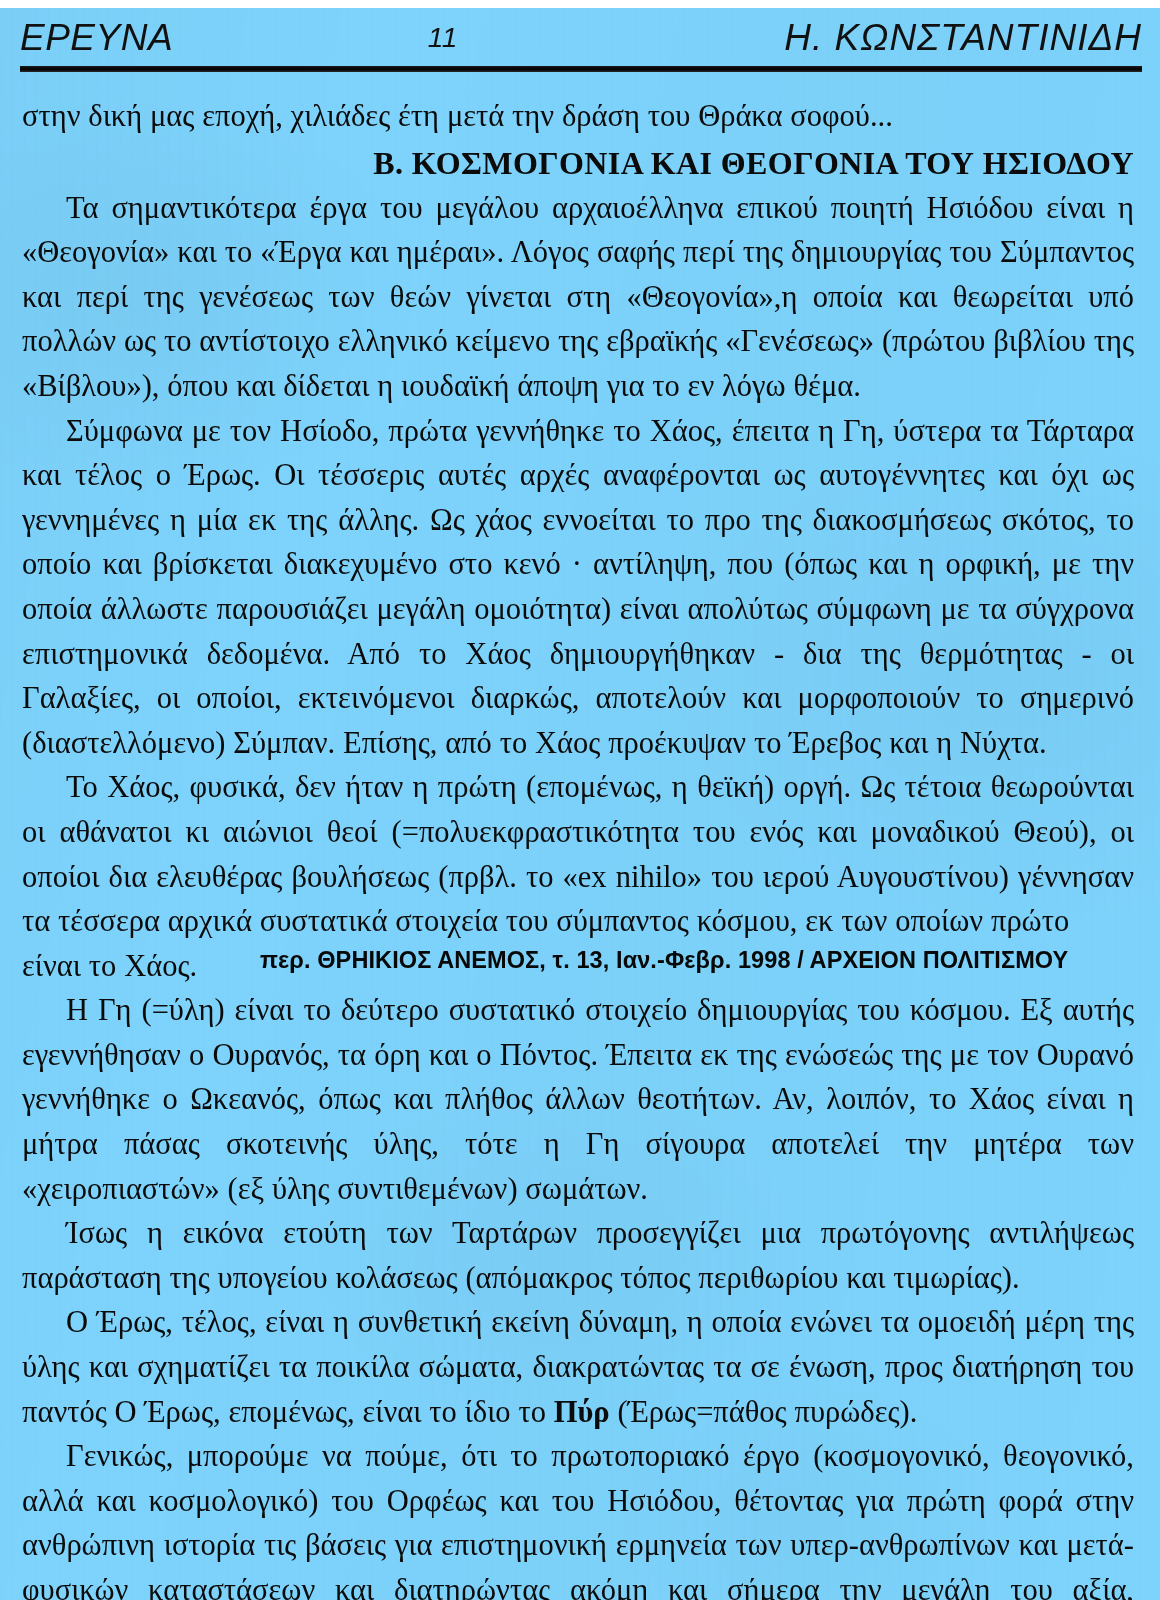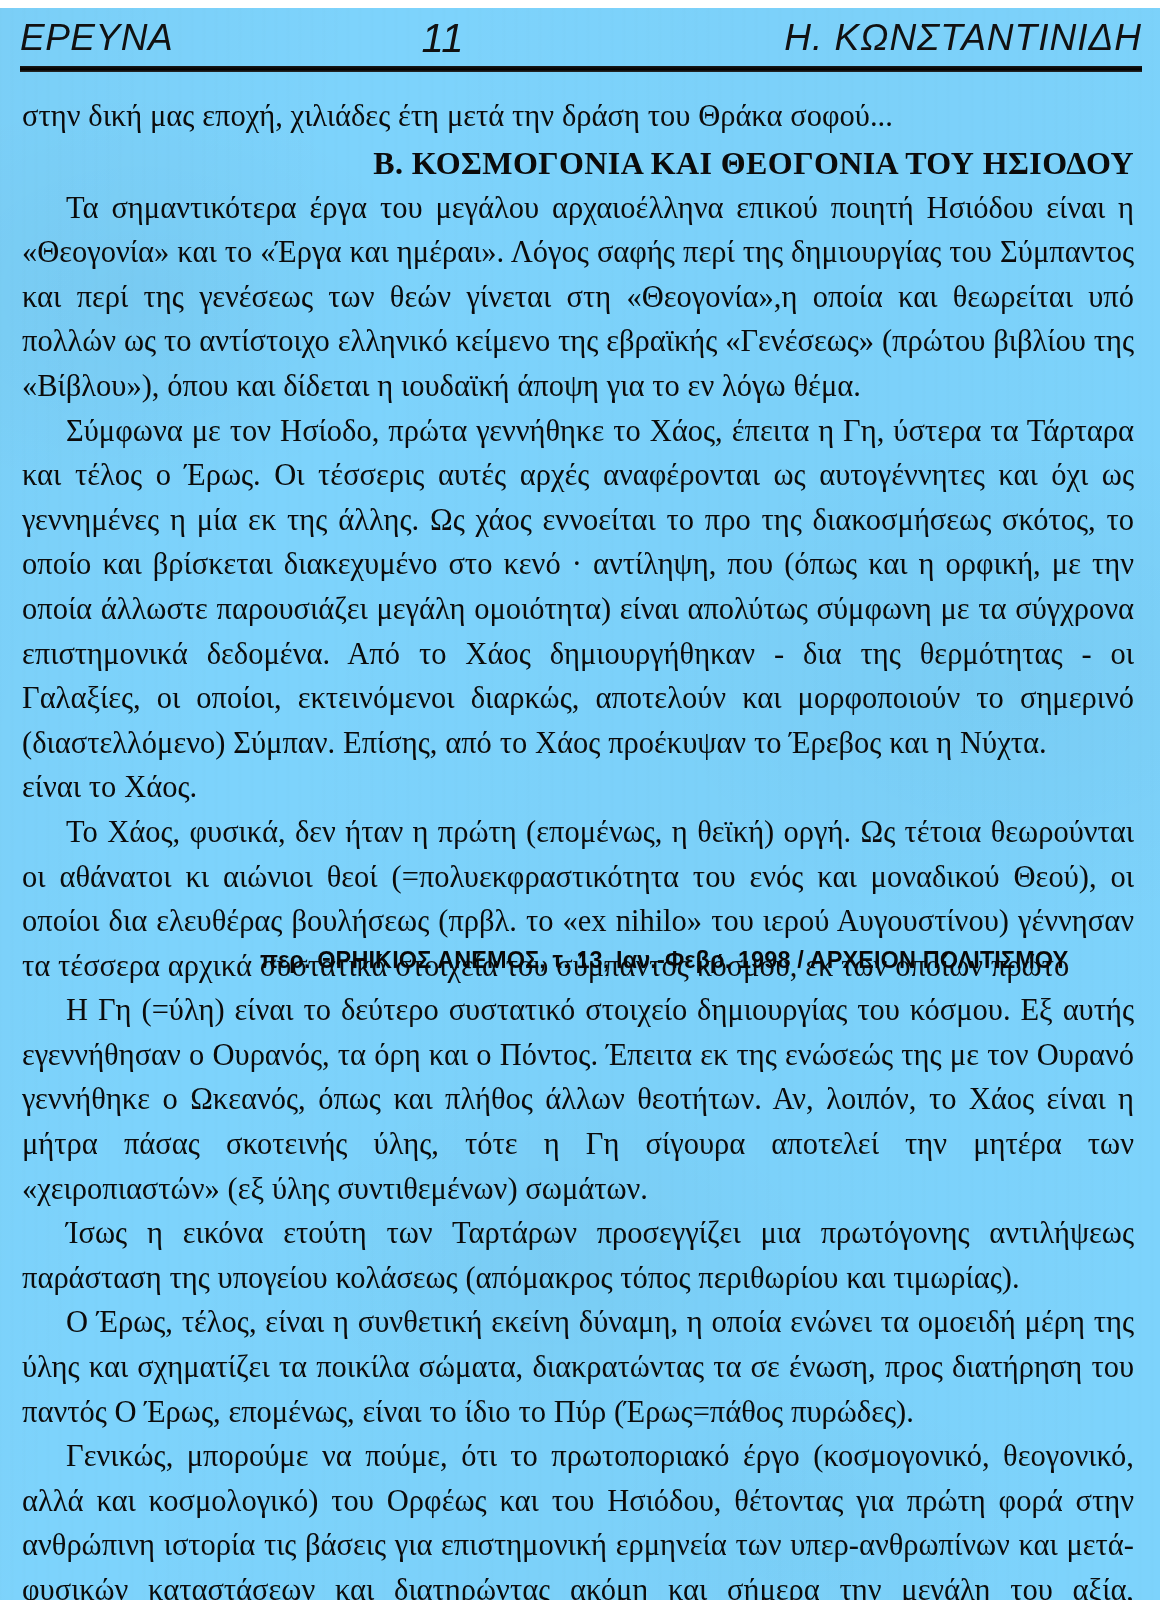--- a/index.html
+++ b/index.html
@@ -68,21 +68,21 @@
     align-items: center;
     justify-content: space-between;
     font-family: "Liberation Sans", "DejaVu Sans", sans-serif;
     font-style: italic;
     font-weight: 400;
     font-size: 37px;
     letter-spacing: 0.5px;
     color: #111;
   }
   .running-head .rh-left  { flex: 0 0 auto; }
-  .running-head .rh-page  { flex: 0 0 auto; margin-left: 18px; margin-right: 90px; font-size: 40px; text-align: center; }
+  .running-head .rh-page  { flex: 0 0 auto; margin-left: 18px; margin-right: 90px; font-size: 28px; text-align: center; }
   .running-head .rh-right { flex: 0 0 auto; letter-spacing: 1px; }
 
   .head-rule {
     position: absolute;
     left: 20px;
     top: 58px;
     width: 1122px;
     height: 6px;
     background: linear-gradient(180deg,#1a1a1a 0%, #000 55%, #2a2a2a 100%);
   }
@@ -128,21 +128,21 @@
     left: 238px;
     top: -41px;
     font-family: "Liberation Sans", "DejaVu Sans", sans-serif;
     font-weight: bold;
     font-size: 23.5px;
     letter-spacing: 0.1px;
     white-space: nowrap;
     color: #080808;
   }
 
-  b.inline-bold { font-weight: normal; }
+  b.inline-bold { font-weight: bold; }
 </style>
 </head>
 <body>
 
 <div class="page">
   <div class="content">
 
     <div class="running-head">
       <span class="rh-left">ΕΡΕΥΝΑ</span>
       <span class="rh-page">11</span>
@@ -154,22 +154,22 @@
     <div class="body-col">
 
       <p class="para lead">στην δική μας εποχή, χιλιάδες έτη μετά την δράση του Θράκα σοφού...</p>
 
       <h2 class="section-title">Β. ΚΟΣΜΟΓΟΝΙΑ ΚΑΙ ΘΕΟΓΟΝΙΑ ΤΟΥ ΗΣΙΟΔΟΥ</h2>
 
       <p class="para indent">Τα σημαντικότερα έργα του μεγάλου αρχαιοέλληνα επικού ποιητή Ησιόδου είναι η «Θεογονία» και το «Έργα και ημέραι». Λόγος σαφής περί της δημιουργίας του Σύμπαντος και περί της γενέσεως των θεών γίνεται στη «Θεογονία»,η οποία και θεωρείται υπό πολλών ως το αντίστοιχο ελληνικό κείμενο της εβραϊκής «Γενέσεως» (πρώτου βιβλίου της «Βίβλου»), όπου και δίδεται η ιουδαϊκή άποψη για το εν λόγω θέμα.</p>
 
       <p class="para indent">Σύμφωνα με τον Ησίοδο, πρώτα γεννήθηκε το Χάος, έπειτα η Γη, ύστερα τα Τάρταρα και τέλος ο Έρως. Οι τέσσερις αυτές αρχές αναφέρονται ως αυτογέννητες και όχι ως γεννημένες η μία εκ της άλλης. Ως χάος εννοείται το προ της διακοσμήσεως σκότος, το οποίο και βρίσκεται διακεχυμένο στο κενό · αντίληψη, που (όπως και η ορφική, με την οποία άλλωστε παρουσιάζει μεγάλη ομοιότητα) είναι απολύτως σύμφωνη με τα σύγχρονα επιστημονικά δεδομένα.  Από το Χάος δημιουργήθηκαν - δια της θερμότητας - οι Γαλαξίες, οι οποίοι, εκτεινόμενοι διαρκώς, αποτελούν και μορφοποιούν το σημερινό (διαστελλόμενο) Σύμπαν. Επίσης, από το Χάος προέκυψαν το Έρεβος και η Νύχτα.</p>
 
+      <p class="para indent">Το Χάος, φυσικά, δεν ήταν η πρώτη (επομένως, η θεϊκή) οργή. Ως τέτοια θεωρούνται οι αθάνατοι κι αιώνιοι θεοί (=πολυεκφραστικότητα του ενός και μοναδικού Θεού), οι οποίοι δια ελευθέρας βουλήσεως (πρβλ. το «ex nihilo» του ιερού Αυγουστίνου) γέννησαν τα τέσσερα αρχικά συστατικά στοιχεία του σύμπαντος κόσμου, εκ των οποίων πρώτο</p>
       <p class="para">είναι το Χάος.</p>
-      <p class="para indent">Το Χάος, φυσικά, δεν ήταν η πρώτη (επομένως, η θεϊκή) οργή. Ως τέτοια θεωρούνται οι αθάνατοι κι αιώνιοι θεοί (=πολυεκφραστικότητα του ενός και μοναδικού Θεού), οι οποίοι δια ελευθέρας βουλήσεως (πρβλ. το «ex nihilo» του ιερού Αυγουστίνου) γέννησαν τα τέσσερα αρχικά συστατικά στοιχεία του σύμπαντος κόσμου, εκ των οποίων πρώτο</p>
 
       <div class="citation-line">
         <span class="citation">περ. ΘΡΗΙΚΙΟΣ ΑΝΕΜΟΣ, τ. 13, Ιαν.-Φεβρ. 1998 / ΑΡΧΕΙΟΝ ΠΟΛΙΤΙΣΜΟΥ</span>
       </div>
 
       <p class="para indent">Η Γη (=ύλη) είναι το δεύτερο συστατικό στοιχείο δημιουργίας του κόσμου. Εξ αυτής εγεννήθησαν ο Ουρανός, τα όρη και ο Πόντος.  Έπειτα εκ της ενώσεώς της με τον Ουρανό γεννήθηκε ο Ωκεανός, όπως και πλήθος άλλων θεοτήτων. Αν, λοιπόν, το Χάος είναι η μήτρα πάσας σκοτεινής ύλης, τότε η Γη σίγουρα αποτελεί την μητέρα των «χειροπιαστών» (εξ ύλης  συντιθεμένων) σωμάτων.</p>
 
 
       <p class="para indent">Ίσως η εικόνα ετούτη των Ταρτάρων προσεγγίζει μια πρωτόγονης αντιλήψεως παράσταση της υπογείου κολάσεως (απόμακρος τόπος περιθωρίου και τιμωρίας).</p>
 

